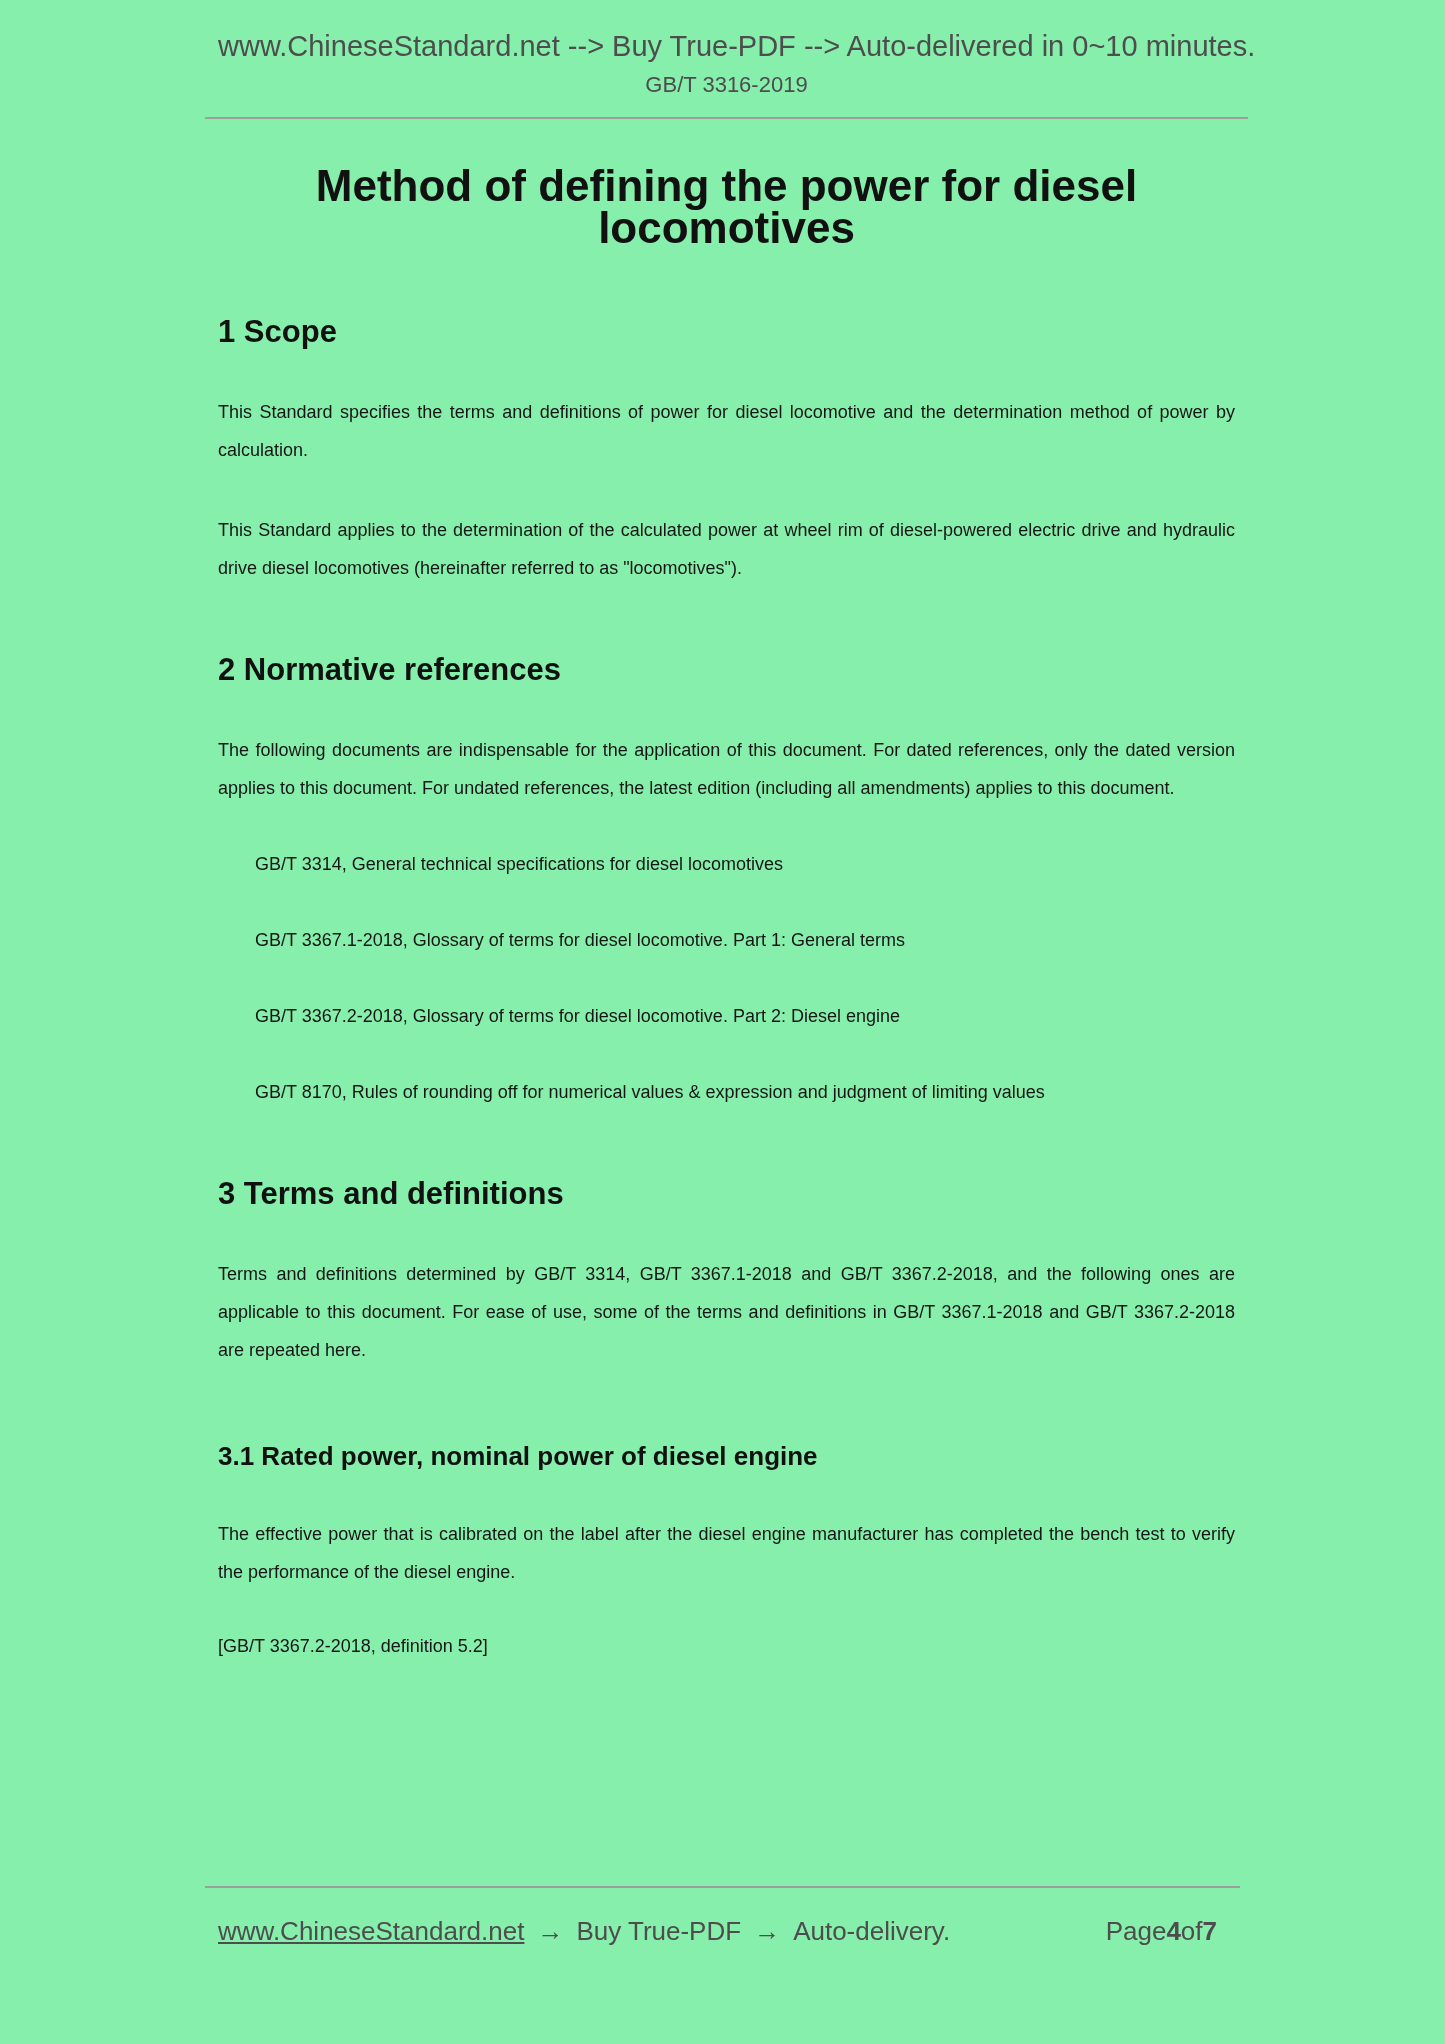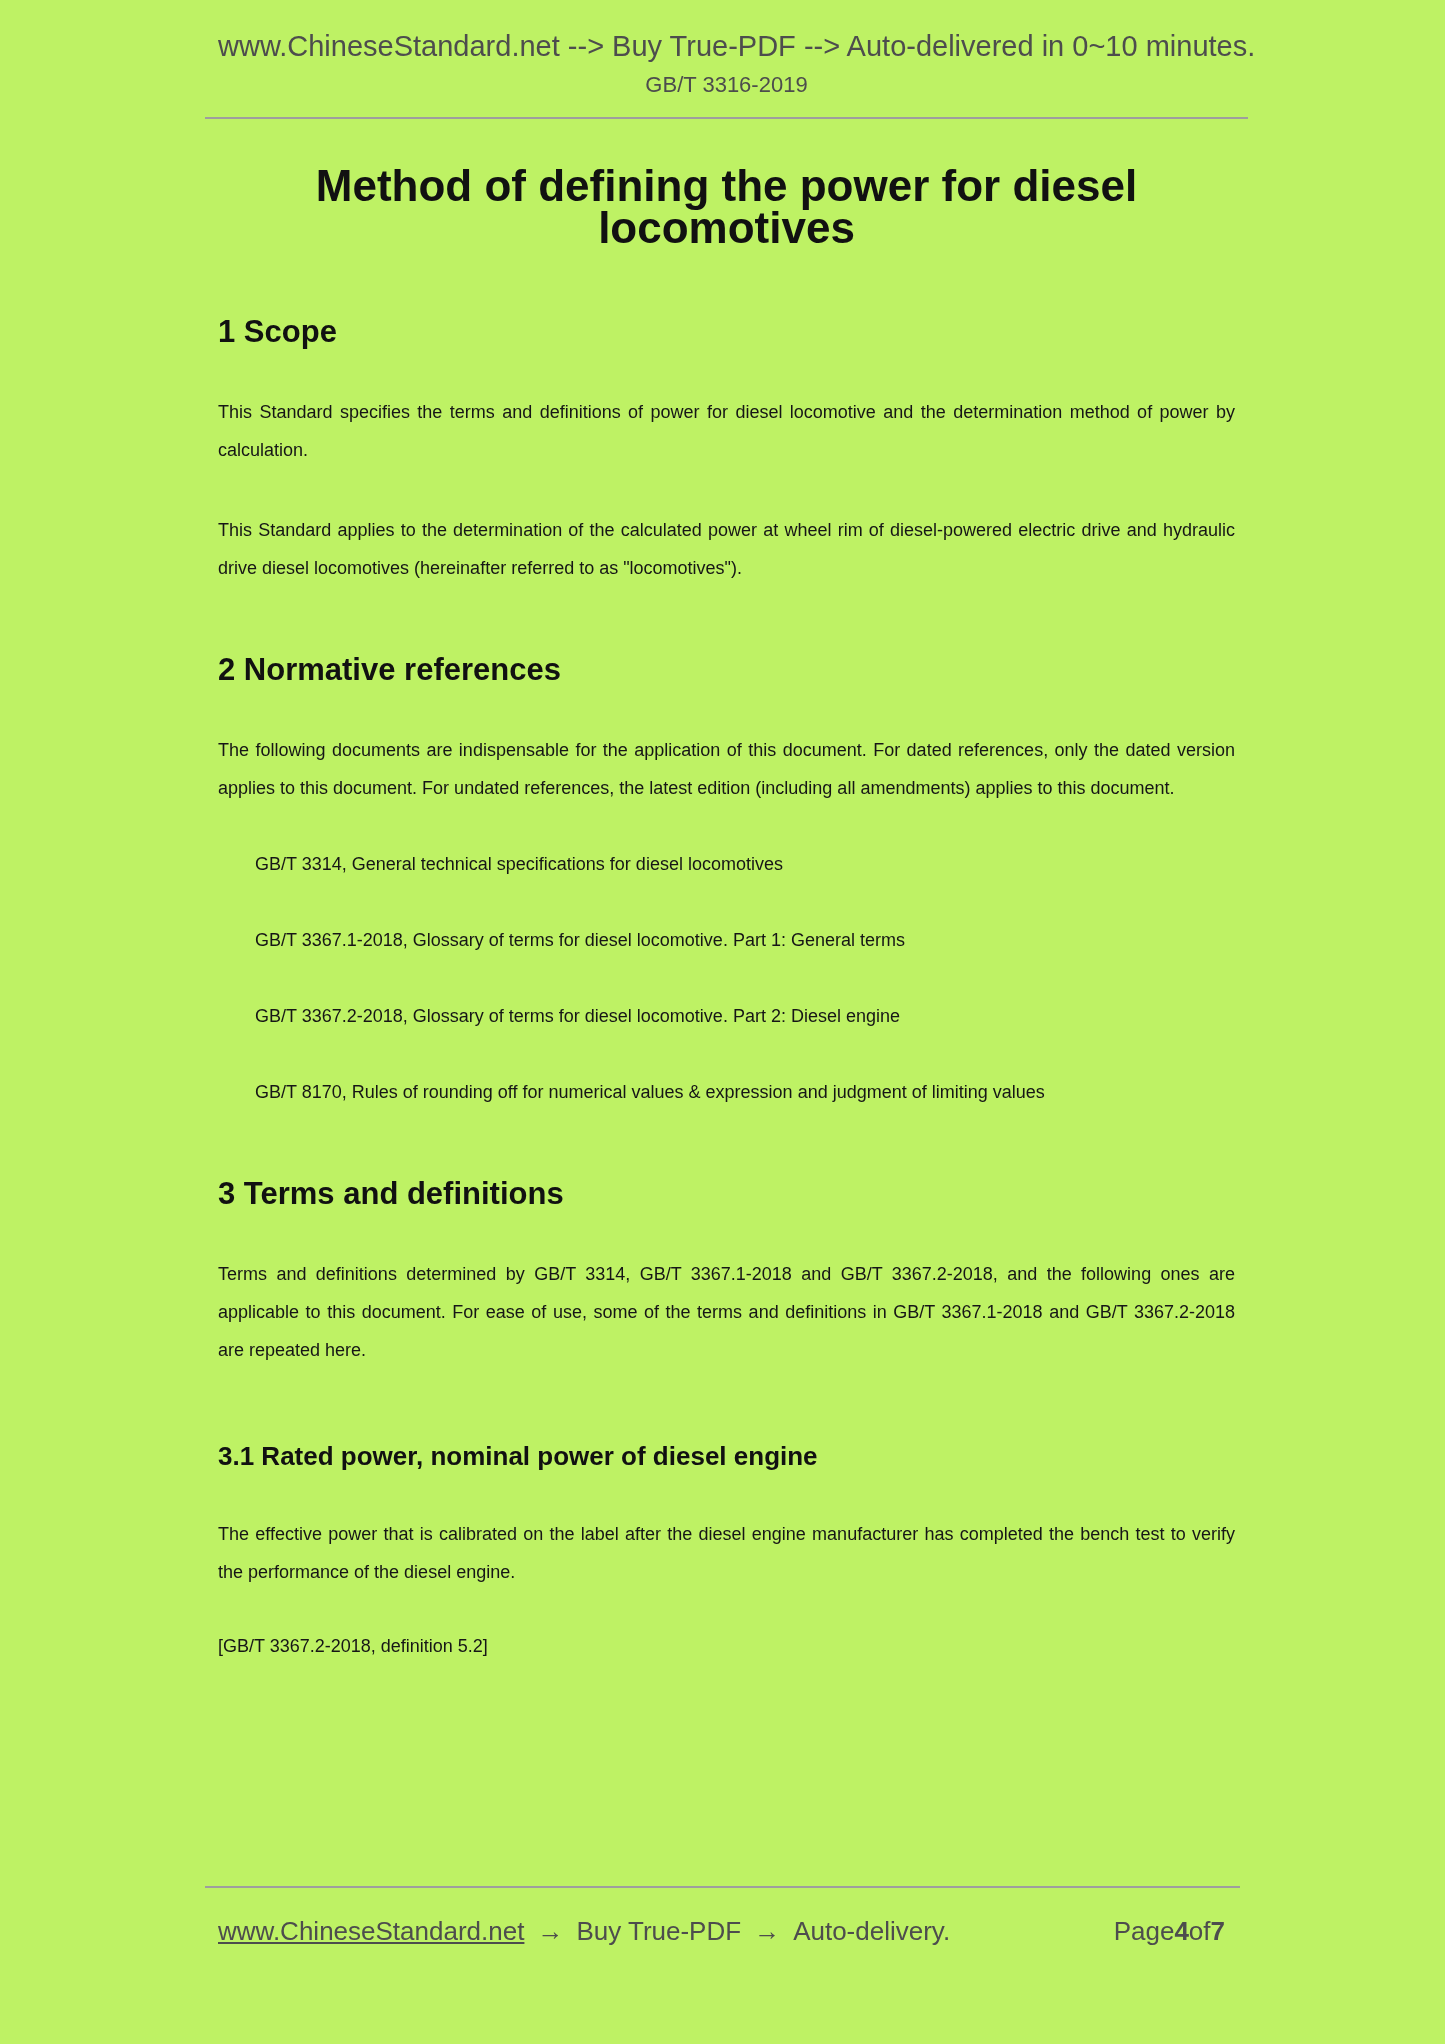--- a/index.html
+++ b/index.html
@@ -6,21 +6,21 @@
   html, body {
     margin: 0;
     padding: 0;
     background: #ffffff;
   }
   .page {
     position: relative;
     width: 1445px;
     height: 2044px;
     margin: 0 auto;
-    background: #bef264;
+    background: #86efac;
     font-family: "Liberation Sans", sans-serif;
     color: #161616;
     box-sizing: border-box;
     padding: 28px 210px 0 218px;
     overflow: hidden;
   }
   .promo {
     font-size: 29px;
     line-height: 36px;
     text-align: center;
@@ -82,21 +82,21 @@
     position: absolute;
     left: 205px;
     right: 205px;
     top: 1886px;
     color: #4d4d4d;
   }
   .footer-row {
     display: flex;
     justify-content: space-between;
     align-items: baseline;
-    margin: 26px 15px 0 13px;
+    margin: 26px 23px 0 13px;
     font-size: 26px;
     line-height: 34px;
   }
   .footer-left {
     display: flex;
     gap: 13px;
     align-items: baseline;
   }
   .footer-link {
     color: #4d4d4d;

